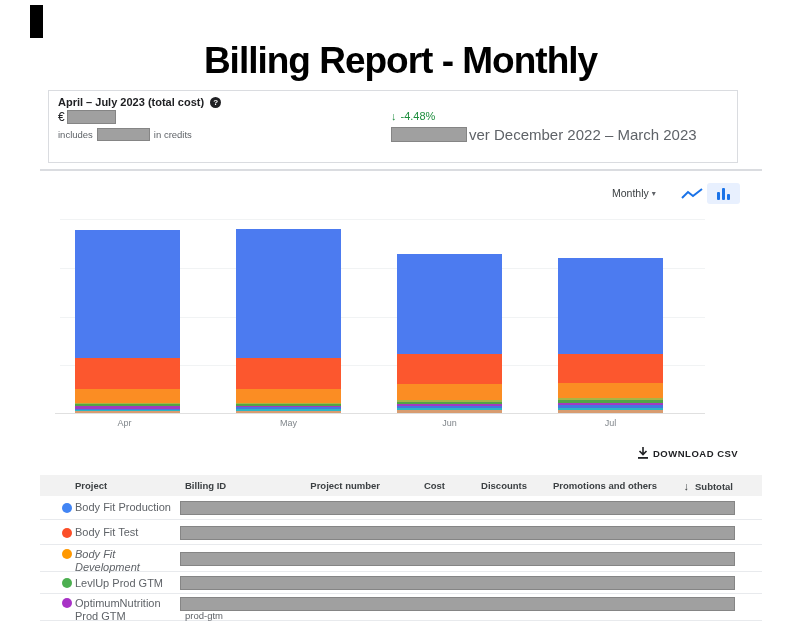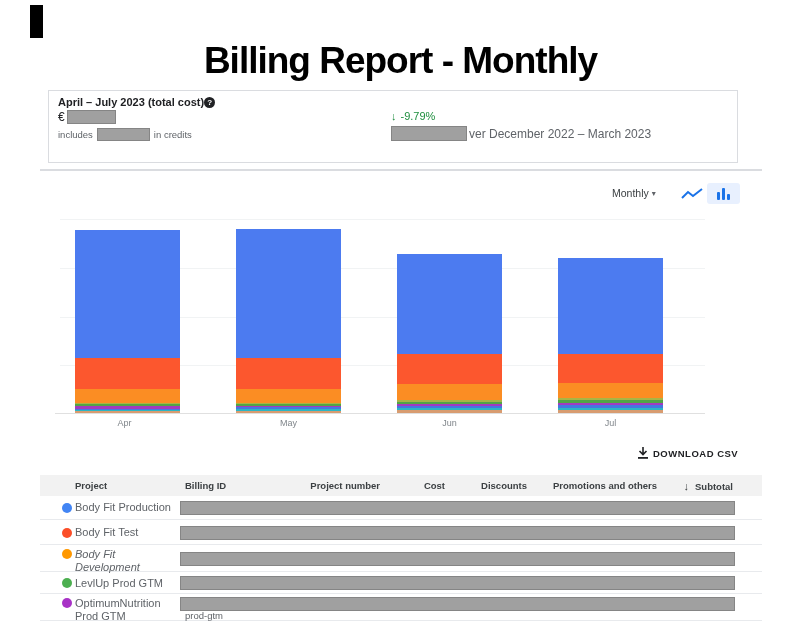--- a/index.html
+++ b/index.html
@@ -3,27 +3,27 @@
 <meta charset="utf-8">
 <style>
   html,body{margin:0;padding:0;background:#fff;}
   #app{position:relative;width:801px;height:621px;background:#fff;overflow:hidden;
        font-family:"Liberation Sans", sans-serif;color:#202124;}
   .abs{position:absolute;}
   .black-mark{left:30px;top:5px;width:13px;height:33px;background:#000;}
   .title{left:0;top:40px;width:100%;text-align:center;font-size:37px;font-weight:bold;color:#000;letter-spacing:-1px;}
   
   .scorecard{left:48px;top:90px;width:688px;height:71px;border:1px solid #dadce0;background:#fff;}
-  .sc-heading{left:9px;top:5px;font-size:11px;font-weight:bold;color:#202124;display:flex;align-items:center;}
+  .sc-heading{left:9px;top:5px;font-size:11px;font-weight:bold;color:#202124;display:flex;align-items:center;gap:6px;}
   .help{display:inline-block;width:11px;height:11px;border-radius:50%;background:#202124;color:#fff;
         font-size:8px;line-height:11px;text-align:center;font-weight:bold;}
   .sc-amount{left:9px;top:19px;display:flex;align-items:center;gap:2px;font-size:12px;color:#202124;}
   .sc-credits{left:9px;top:37px;display:flex;align-items:center;gap:4px;font-size:9.5px;color:#5f6368;}
   .sc-change{left:342px;top:19px;font-size:11px;display:flex;gap:4px;align-items:center;}
-  .sc-compare{left:342px;top:35px;display:flex;align-items:center;gap:2px;font-size:12px;color:#5f6368;}
+  .sc-compare{left:342px;top:35px;display:flex;align-items:center;gap:2px;font-size:15px;color:#5f6368;}
   .redact{background:var(--redact-fill,#a0a0a0);border:1px solid var(--redact-border,#858585);}
   .r-amount{width:47px;height:12px;}
   .r-credit{width:51px;height:11px;}
   .r-compare{width:74px;height:13px;}
   .divider{left:40px;top:169px;width:722px;height:2px;background:#dadce0;}
   
   .monthly{left:612px;top:187px;font-size:10.5px;color:#3c4043;display:flex;align-items:center;gap:3px;cursor:pointer;}
   .dd-arrow{font-size:8px;color:#5f6368;}
   .line-icon-btn{left:679px;top:185px;width:26px;height:18px;display:flex;align-items:center;justify-content:center;}
   .bar-icon-btn{left:707px;top:183px;width:33px;height:21px;background:#e8f0fe;border-radius:3px;
@@ -66,21 +66,21 @@
       <span>€</span>
       <span class="redact r-amount"></span>
     </div>
     <div class="abs sc-credits">
       <span>includes</span>
       <span class="redact r-credit"></span>
       <span>in credits</span>
     </div>
     <div class="abs sc-change" id="change-line" style="color: rgb(30, 142, 62);">
       <span>↓</span>
-      <span>-9.79%</span>
+      <span>-4.48%</span>
     </div>
     <div class="abs sc-compare">
       <span class="redact r-compare"></span>
       <span>ver December 2022 – March 2023</span>
     </div>
   </div>
 
   <div class="abs divider"></div>
 
   <div class="abs monthly">

